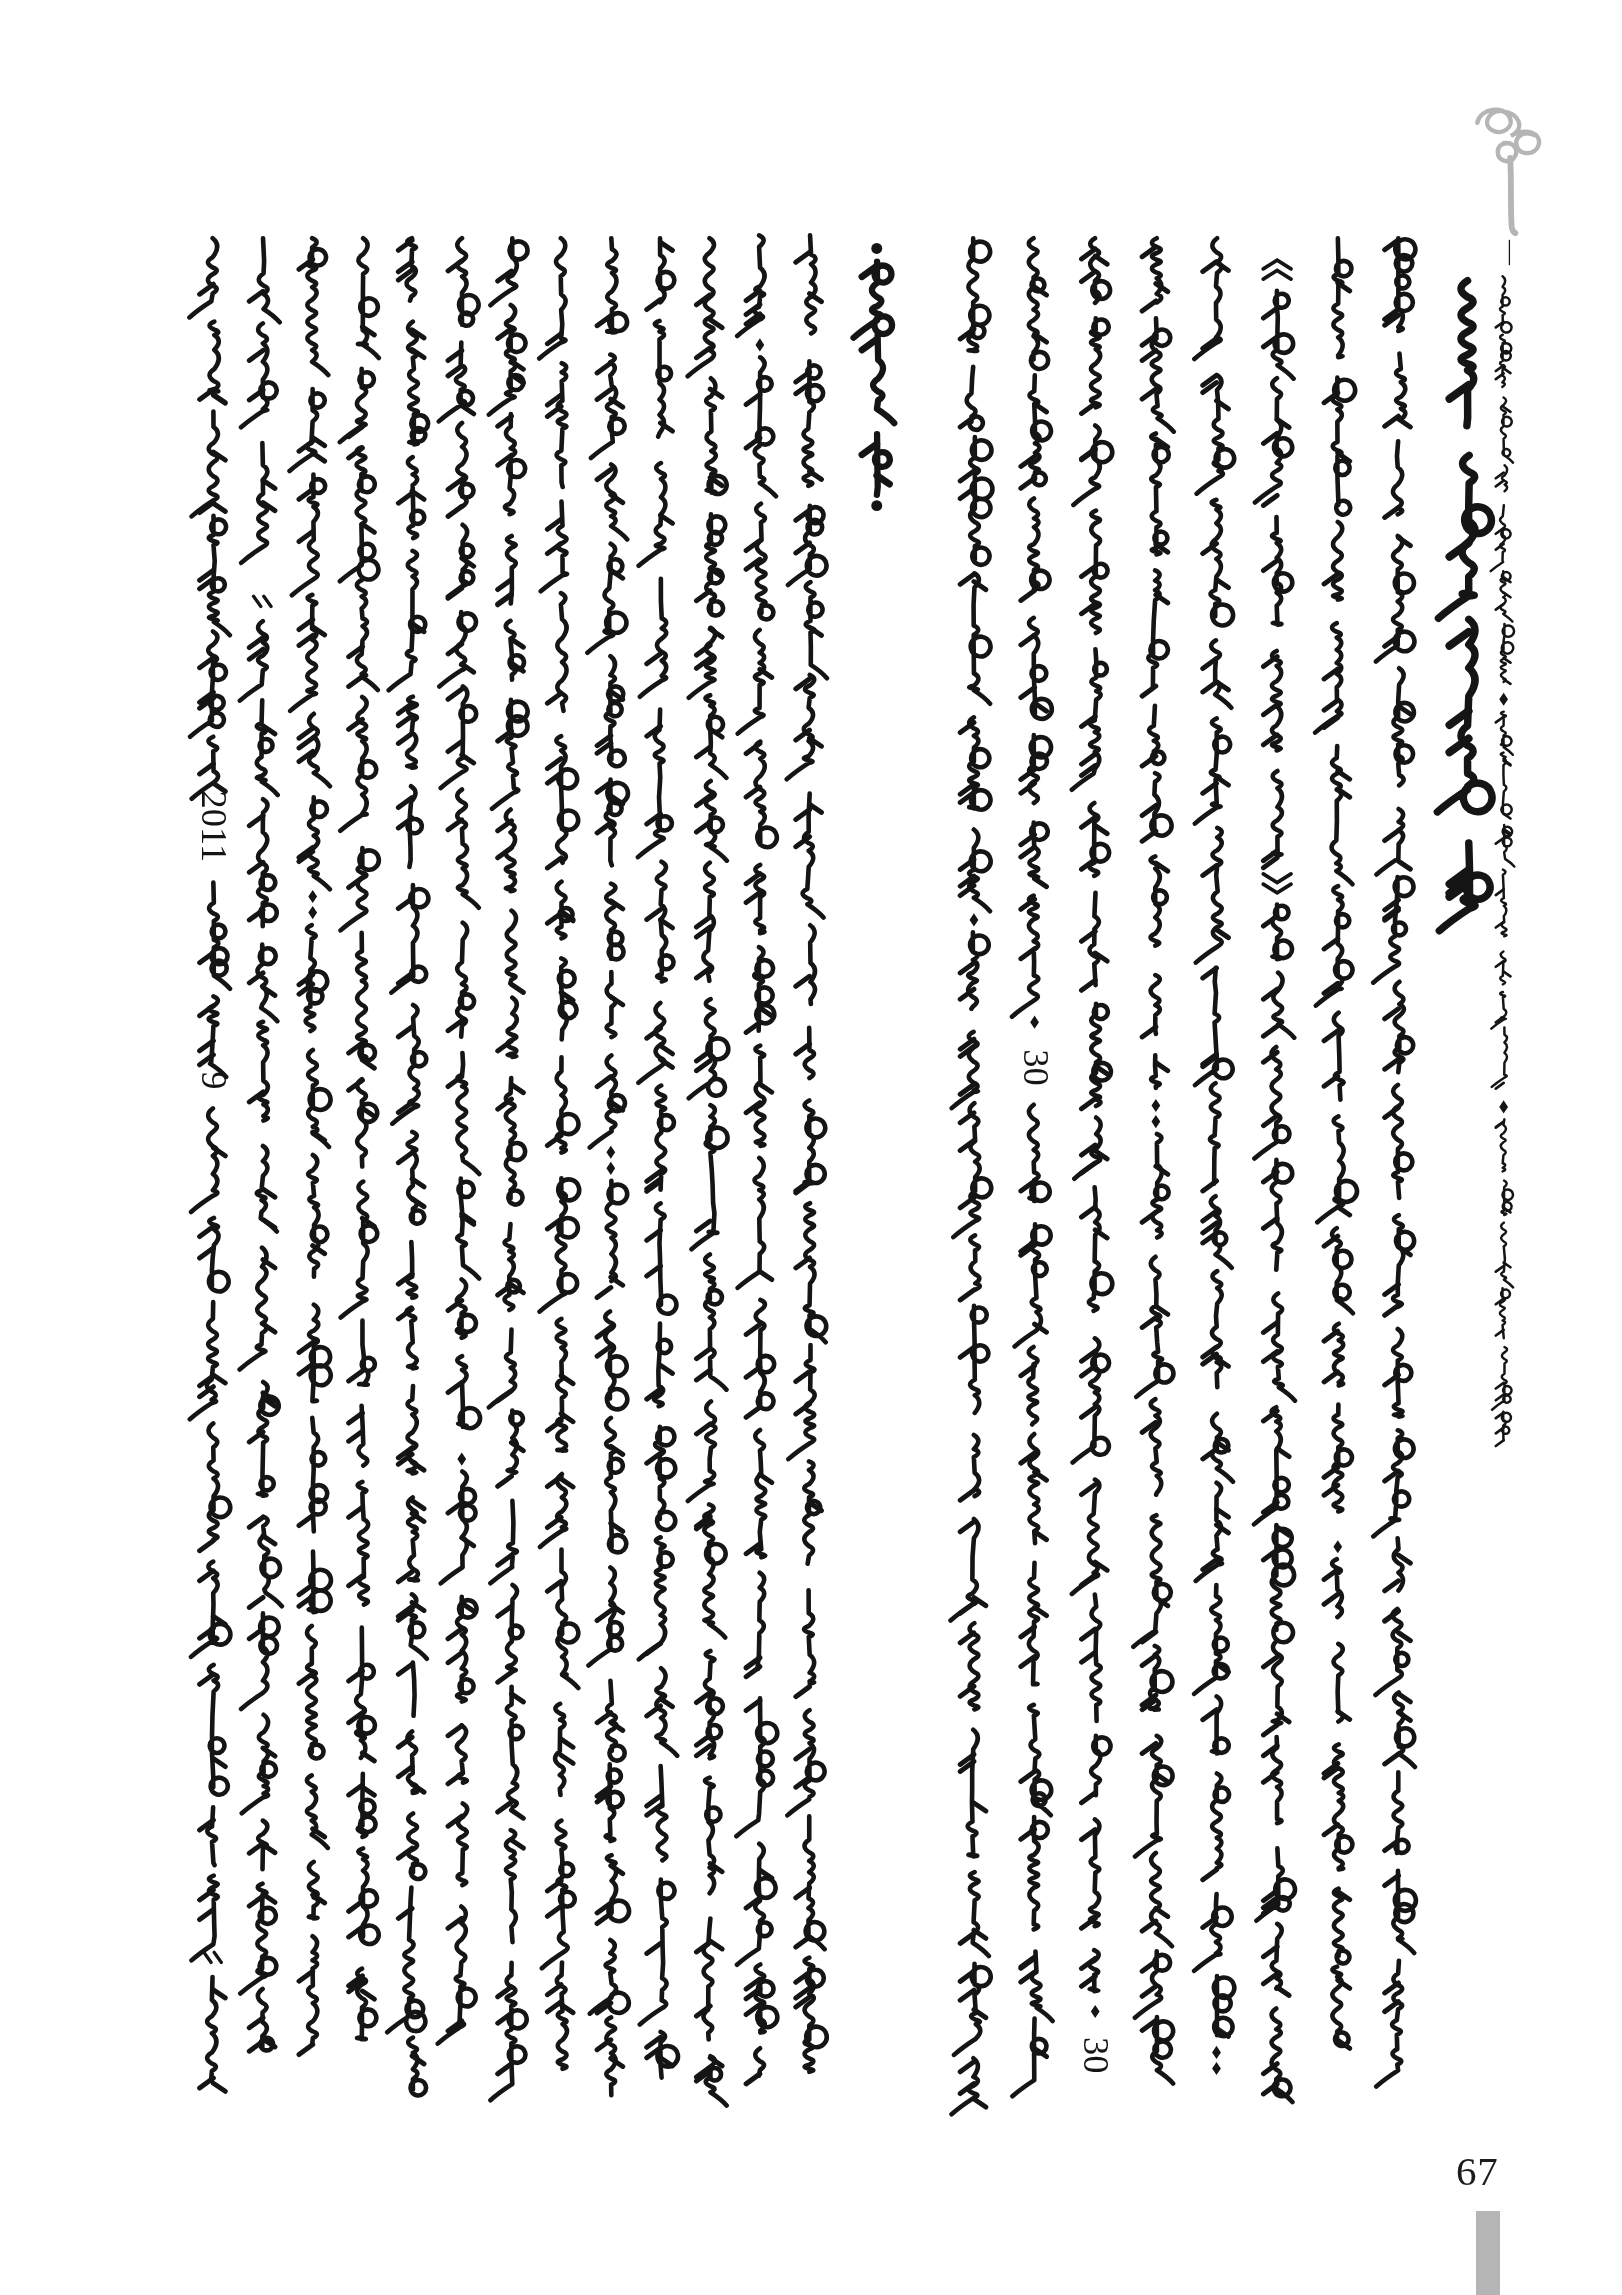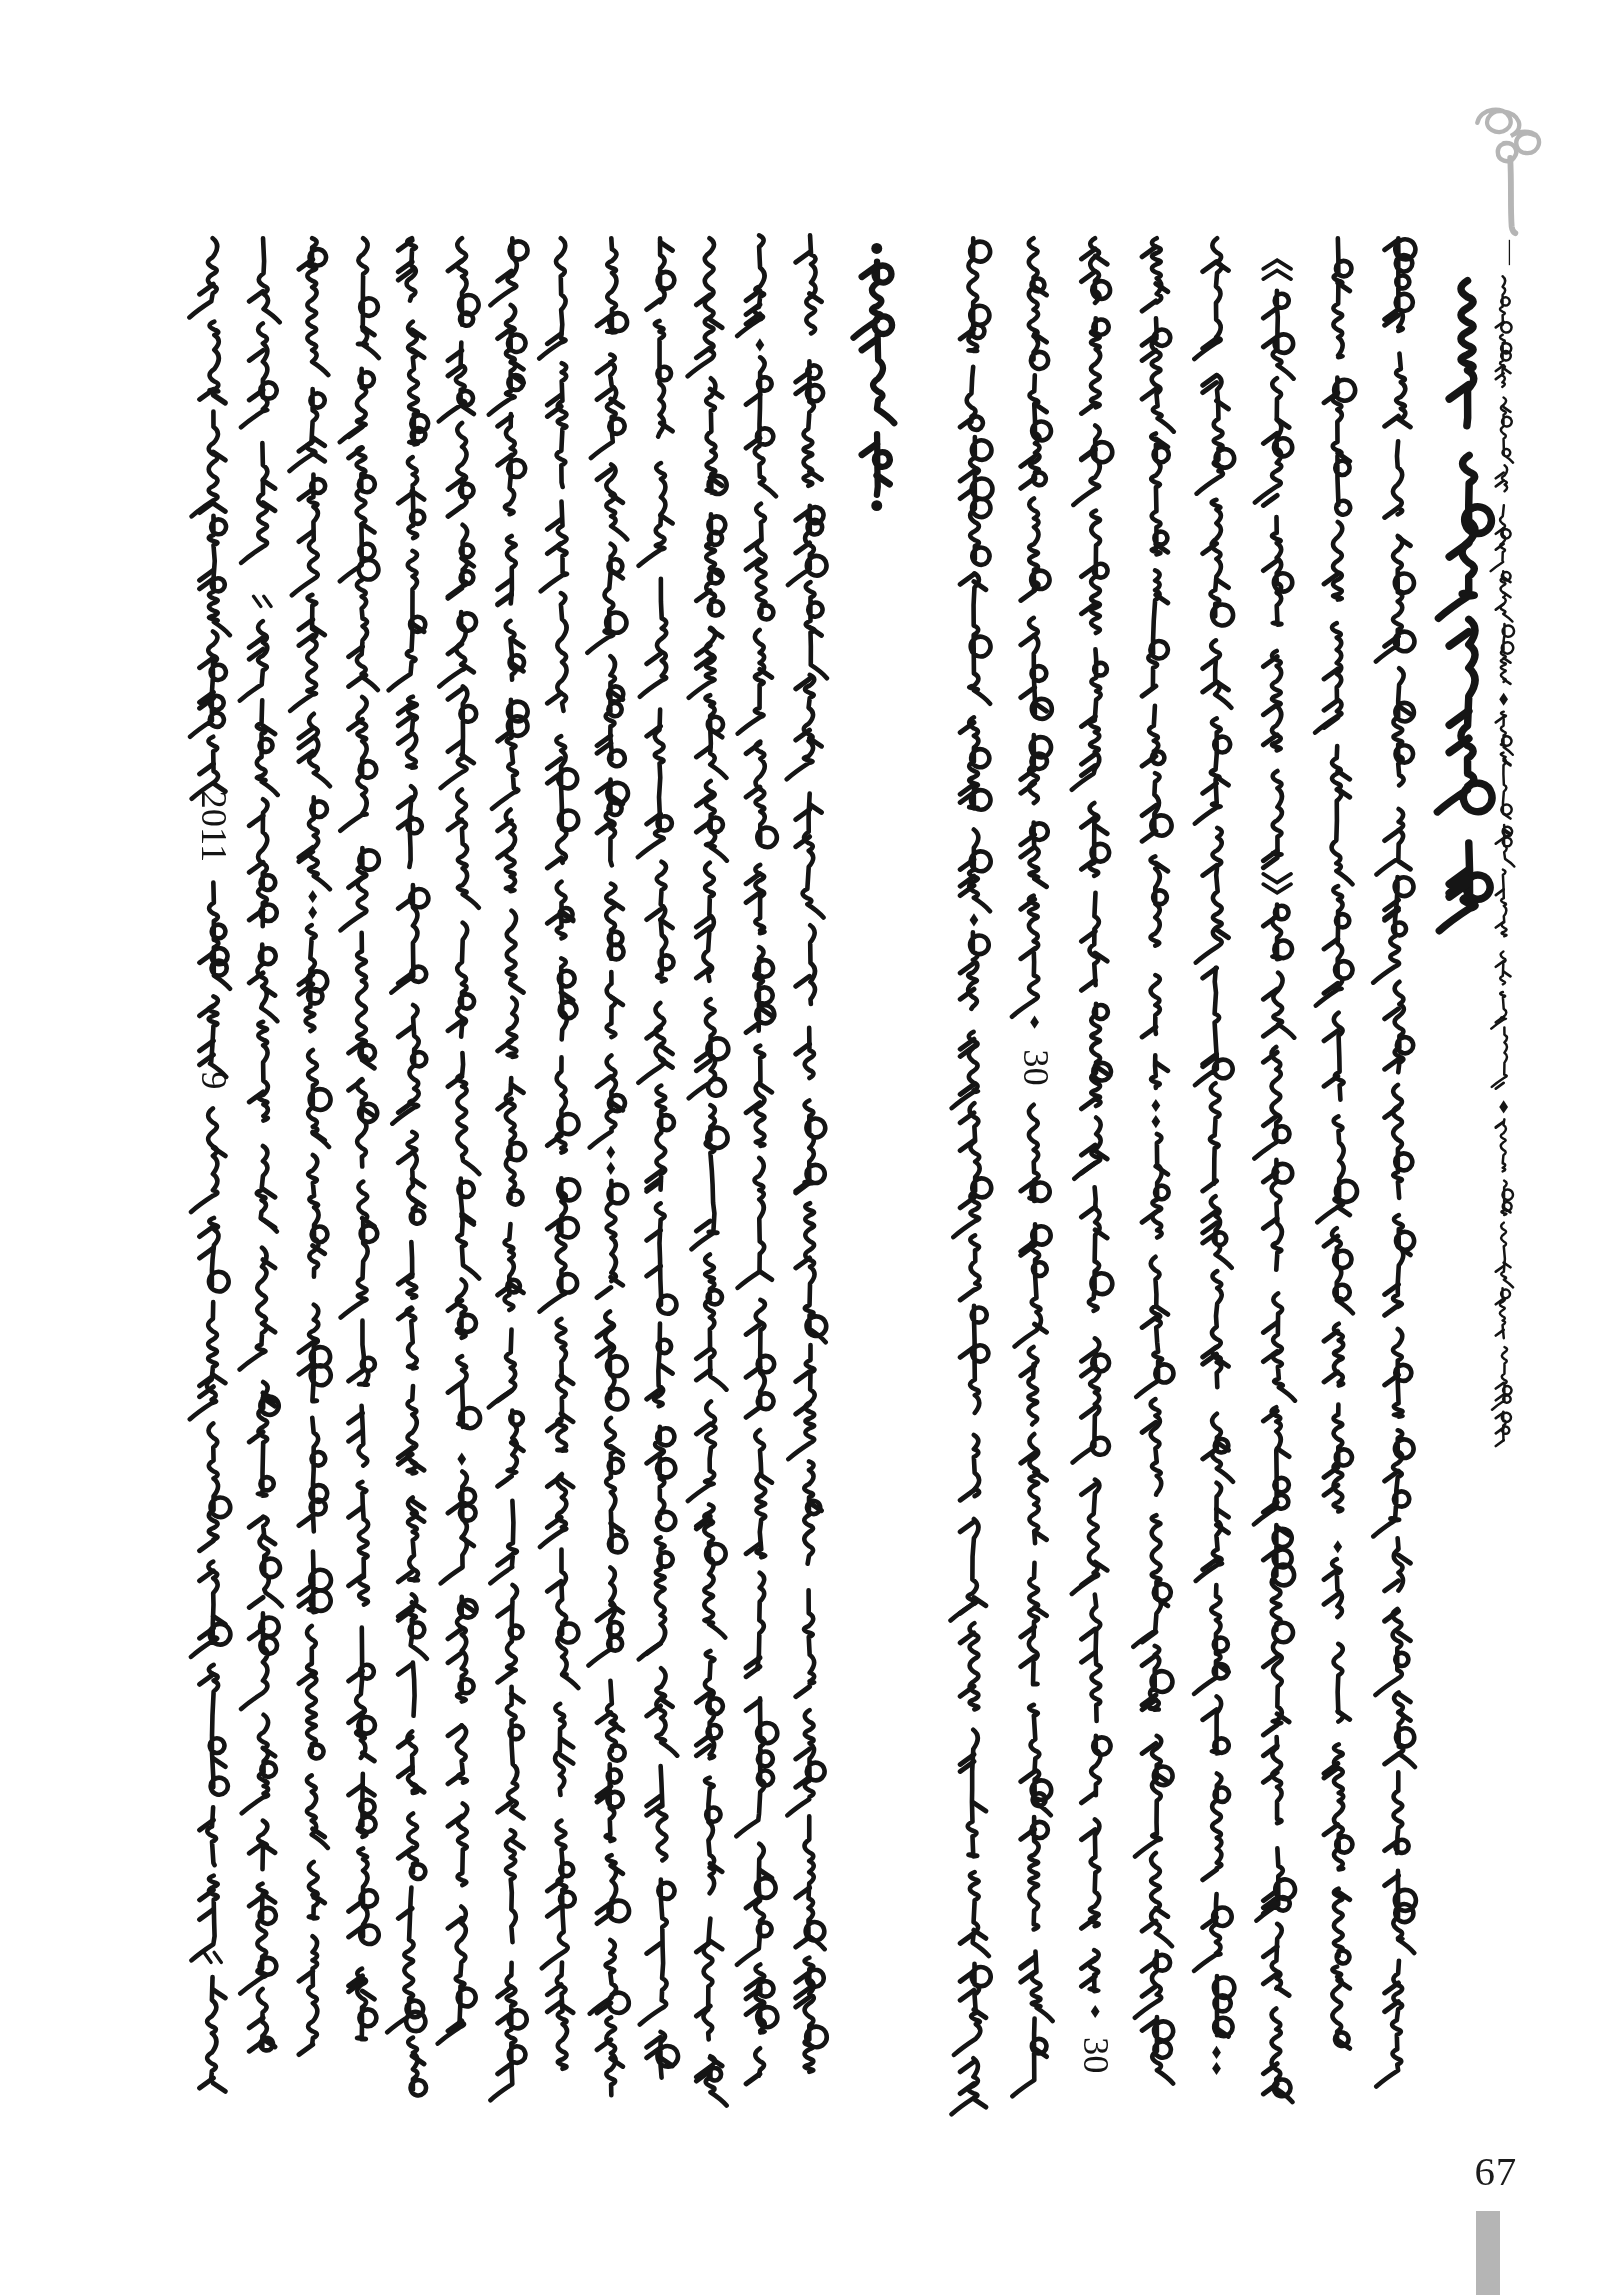--- a/index.html
+++ b/index.html
@@ -16,21 +16,21 @@
     left:0;top:0;
     width:1622px;
     height:2295px;
   }
   .page-number{
     position:absolute;
     left:1456px;
     top:2147px;
     width:61px;
     height:47px;
-    text-align:right;
+    text-align:left;
     font-size:41px;
     color:#1c1c1c;
     font-family:"Liberation Serif", serif;
     letter-spacing:0.7px;
   }
   .edge-bar{
     position:absolute;
     left:1476px;
     top:2211px;
     width:24px;

